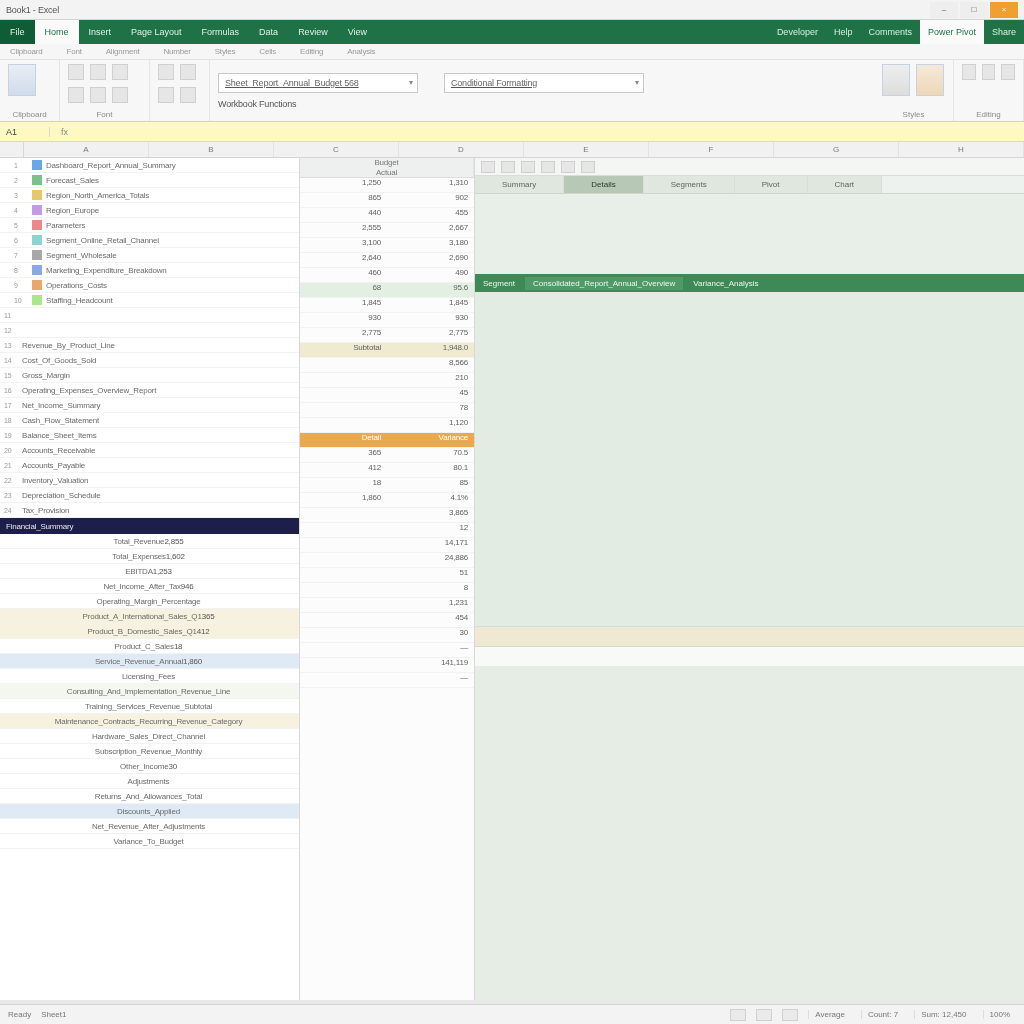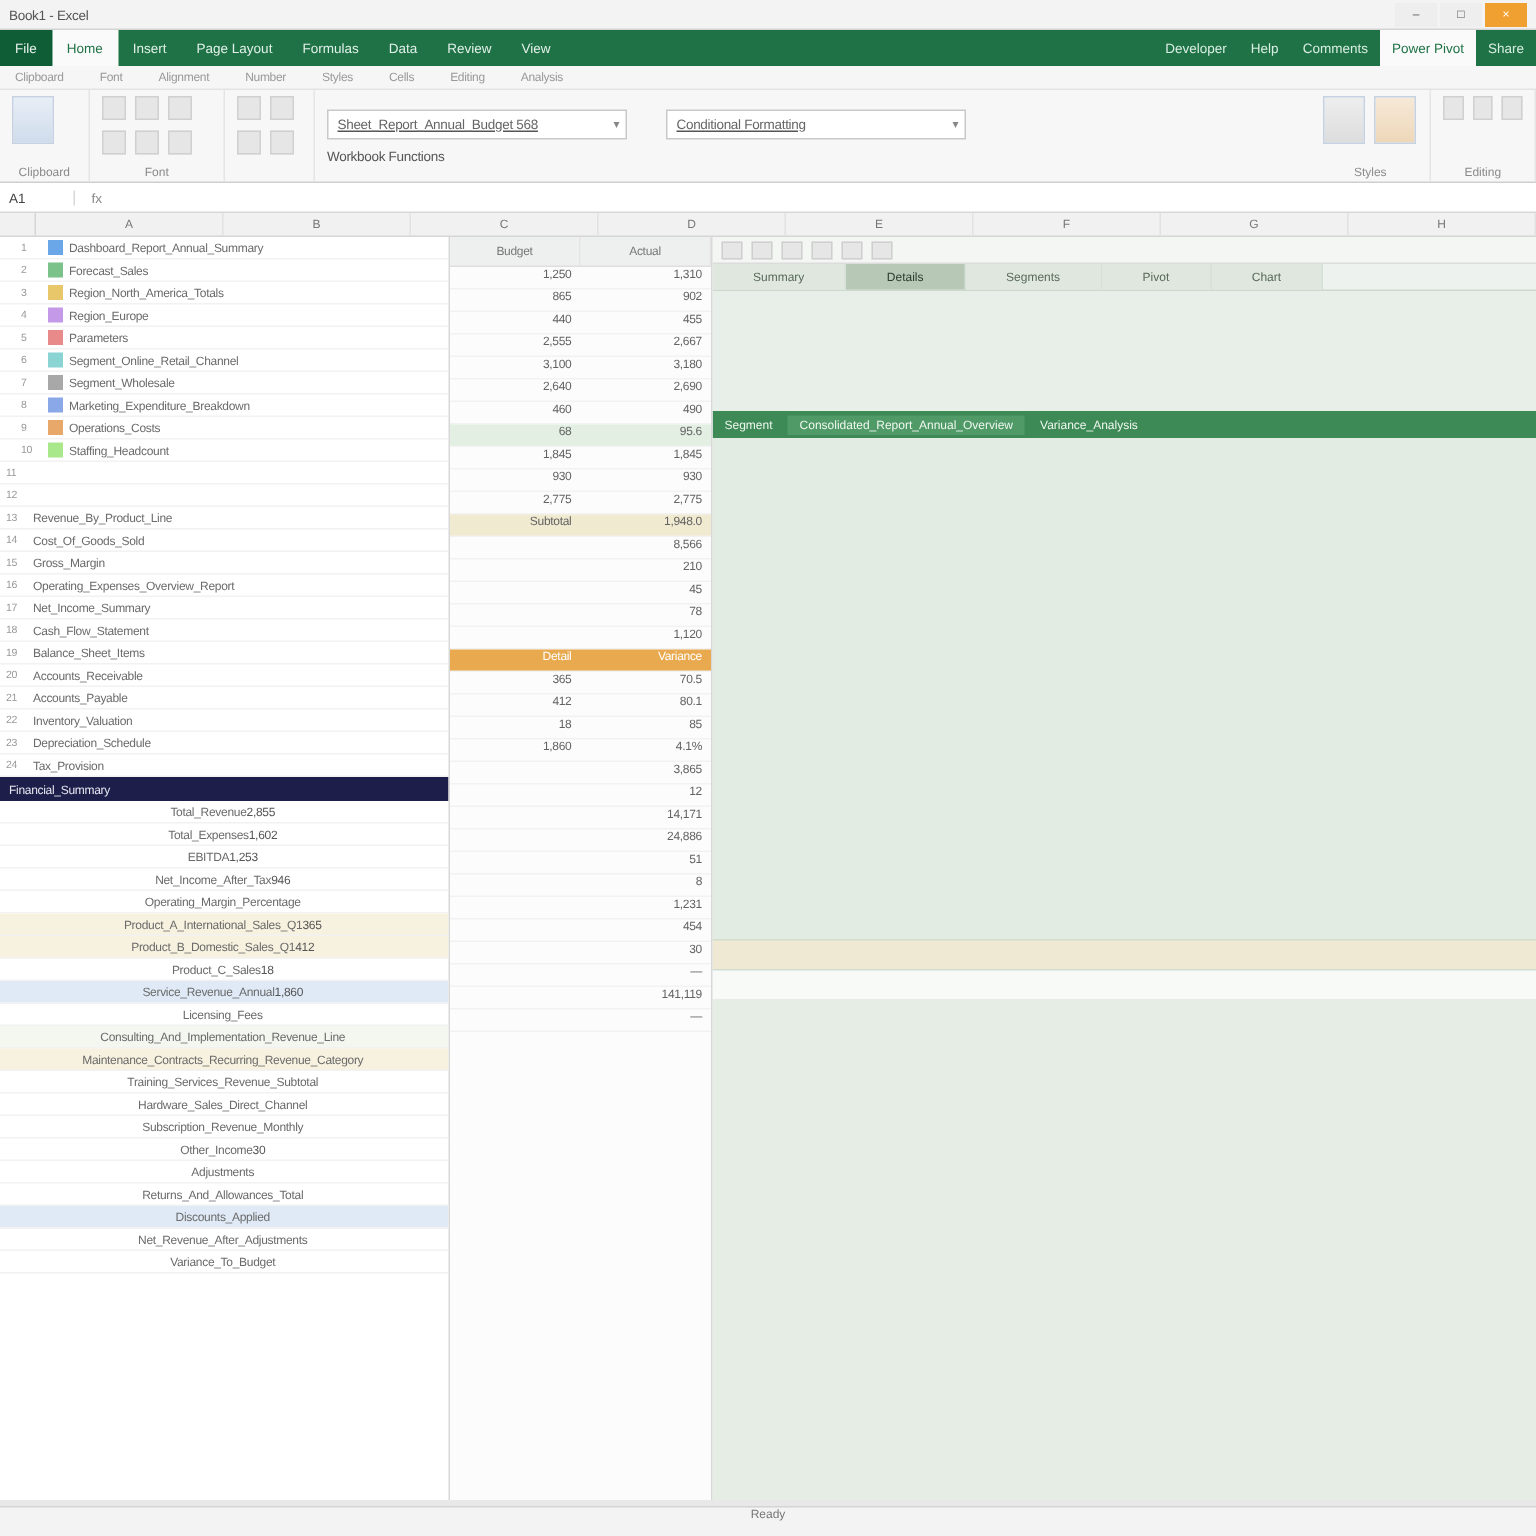--- a/index.html
+++ b/index.html
@@ -29,21 +29,21 @@
   .ribbon-group .big-icon { width: 28px; height: 32px; background: linear-gradient(#e8eef6,#cfdceb); border:1px solid #c6d2e2; }
   .ribbon-group .sm-icon { width: 16px; height:16px; background:#e6e6e6; border:1px solid #d0d0d0; }
   .ribbon-group .glabel { font-size:8px; color:#8a8a8a; text-align:center; }
   .ribbon-field { flex:1; display:flex; flex-direction:column; justify-content:center; gap:6px; padding: 4px 8px; }
   .ribbon-field .combo { height: 20px; background:#fff; border:1px solid #c8c8c8; display:flex; align-items:center; padding:0 6px; font-size:9px; color:#666; position:relative; }
   .ribbon-field .combo .dd { position:absolute; right:4px; color:#888; font-size:8px; }
   .ribbon-field .pair { display:flex; gap:26px;text-decoration:underline; }
   .ribbon-field .mini { flex:0 0 200px; }
 
   
-  .fxrow { height: 20px; background:#ffffff; border-bottom:1px solid #d8d8d8; display:flex; align-items:center; }
+  .fxrow { height: 20px; background:#fef9c3; border-bottom:1px solid #d8d8d8; display:flex; align-items:center; }
   .fxrow .namebox { width: 50px; border-right:1px solid #d8d8d8; padding:0 6px; font-size:9px; color:#444; }
   .fxrow .fxicon { width:18px; text-align:right; color:#888; font-size:9px;}
   .fxrow .fxinput { flex:1; padding:0 6px; font-size:9px; color:#333; }
 
   
   .colheads { height: 16px; background:#f1f1f1; border-bottom:1px solid #d6d6d6; display:flex; }
   .colheads .rowhead-space { width: 24px; border-right:1px solid #d6d6d6; }
   .colheads .ch { flex:1; border-right:1px solid #e2e2e2; font-size:8px; color:#777; display:flex; align-items:center; justify-content:center; }
 
   
@@ -59,21 +59,21 @@
   .lp-section-navy { background:#1d1f4a; color:#e6e6f0; height:16px; display:flex; align-items:center; padding:0 6px; font-size:8px; justify-content:space-between; }
   .lp-section-red { background: linear-gradient(90deg,#d66a4a,#e7b24a); color:#fff; height:16px; display:flex; align-items:center; padding:0 6px; font-size:8px;}
   .lp-val { color:#555; font-size:8px; }
   .lp-row.twocol { justify-content:center; padding-right:6px; }
   .lp-row.band-blue { background:#dfeaf6; }
   .lp-row.band-cream { background:#f7f1df; }
   .lp-row.band-pale { background:#f3f7ef; }
 
   
   .midpane { width: 175px; border-right:1px solid #d8d8d8; background:#fcfcfc; overflow:hidden; }
-  .mp-head { height:20px; background:#eef0ef; border-bottom:1px solid #dedede; display:flex; }
+  .mp-head { height:20px; background:#eef0ef; border-bottom:1px solid #dedede; display:flex;flex-direction:column; }
   .mp-head > div { flex:1; font-size:8px; color:#777; display:flex; align-items:center; justify-content:center; border-right:1px solid #e5e5e5;}
   .mp-row { height:15px; display:flex; border-bottom:1px solid #f2f2f2; }
   .mp-row > div { flex:1; text-align:right; padding-right:6px; font-size:8px; color:#636363; }
   .mp-row.hband-green { background:#e3efe3; }
   .mp-row.hband-ol { background:#f0ead0; }
   .mp-row.orange-head { background:#e9a94e; }
   .mp-row.orange-head > div { color:#fff; }
 
   
   .rightpane { flex:1; background:#e7efe7; display:flex; flex-direction:column; }
@@ -83,21 +83,21 @@
   .rp-tabs .rtab { padding:0 27px; font-size:8px; display:flex; align-items:center; color:#5a6a5a; border-right:1px solid #d6e0d6; background:#dfe7df; }
   .rp-tabs .rtab.sel { background:#b7c8b7; color:#2d3a2d; }
   .rp-greenbar { height:18px; background:#3d8a56; display:flex; align-items:center; color:#eef7ef; font-size:8px; padding:0 8px; gap:10px;}
   .rp-greenbar .seg { background:#4f9a67; padding:2px 8px; }
   .rp-body { flex:1; background:#e2ece2; }
   .rp-strip { height: 20px; border-top:1px solid #d2ddd2; display:flex; align-items:center; padding:0 8px; font-size:8px; color:#6b7a6b; }
   .rp-strip.cream { background:#efe8d2; }
   .rp-strip.white { background:#f8faf8; }
 
   
-  .statusbar { position:fixed; bottom:0; left:0; right:0; height:20px; background:#f3f3f3; border-top:1px solid #d4d4d4; display:flex; align-items:center; padding:0 8px; font-size:8px; color:#777; gap:10px;flex-direction:column;}
+  .statusbar { position:fixed; bottom:0; left:0; right:0; height:20px; background:#f3f3f3; border-top:1px solid #d4d4d4; display:flex; align-items:center; padding:0 8px; font-size:8px; color:#777; gap:10px;}
   .statusbar .spacer { flex:1; }
   .statusbar .seg { padding:0 6px; border-left:1px solid #ddd; }
   .statusbar .viewbtn { width:16px; height:12px; background:#eaeaea; border:1px solid #d0d0d0; }
 
   .blur { filter: blur(0.4px); letter-spacing: -0.2px; }
 </style>
 </head>
 <body>
 
 <div class="titlebar">
@@ -365,26 +365,26 @@
         <span class="lp-val">1,860</span>
       </div>
       <div class="lp-row twocol ">
         <span class="txt">Licensing_Fees</span>
         <span class="lp-val"></span>
       </div>
       <div class="lp-row twocol band-pale">
         <span class="txt">Consulting_And_Implementation_Revenue_Line</span>
         <span class="lp-val"></span>
       </div>
+      <div class="lp-row twocol ">
+        <span class="txt">Training_Services_Revenue_Subtotal</span>
+        <span class="lp-val"></span>
+      </div>
       <div class="lp-row twocol band-cream">
         <span class="txt">Maintenance_Contracts_Recurring_Revenue_Category</span>
-        <span class="lp-val"></span>
-      </div>
-      <div class="lp-row twocol ">
-        <span class="txt">Training_Services_Revenue_Subtotal</span>
         <span class="lp-val"></span>
       </div>
       <div class="lp-row twocol ">
         <span class="txt">Hardware_Sales_Direct_Channel</span>
         <span class="lp-val"></span>
       </div>
       <div class="lp-row twocol ">
         <span class="txt">Subscription_Revenue_Monthly</span>
         <span class="lp-val"></span>
       </div>

